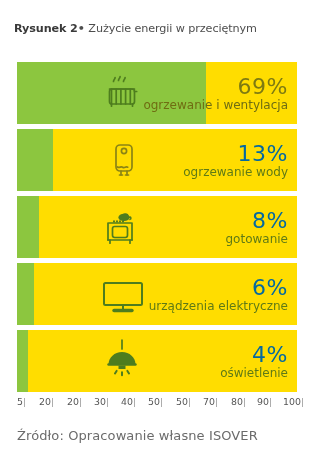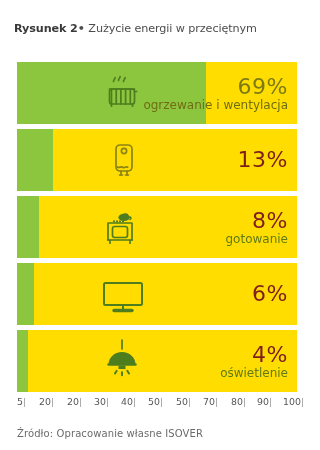--- a/index.html
+++ b/index.html
@@ -54,21 +54,21 @@
     top:50%;
     transform:translateY(-50%);
     text-align:right;
     color:#5c7a1e;
   }
   .bar.first .labels{color:#7a7410;}
   .pct{
     font-size:22px;
     line-height:24px;
     letter-spacing:0.5px;
-    color:#7f1d1d;
+    color:#0369a1;
     display:block;
   }
   .bar.first .pct{color:#7d7a12;}
   .cap{
     font-size:12px;
     line-height:12px;
     display:block;
     color:#5f7a16;
     white-space:nowrap;
   }
@@ -88,21 +88,21 @@
     top:0;
   }
   .tick .bar-mark{
     color:#999;
     font-weight:normal;
   }
 
   .source{
     position:absolute;
     left:17px; top:428px;
-    font-size:10px;
+    font-size:13px;
     color:#6b6b6b;
     letter-spacing:0.1px;
   }
 </style>
 </head>
 <body>
 
 <div class="title">
   <b>Rysunek 2</b><span class="dot">•</span> <span>Zużycie energii w przeciętnym</span><br>
 </div>
@@ -139,20 +139,21 @@
           <rect x="15" y="8" width="16" height="26" rx="4"></rect>
           <circle cx="23" cy="14" r="2.6"></circle>
           <path d="M16.5 30c2 1.6 3.3-1.2 5.2 0.2 1.9 1.4 3-1.4 5 0"></path>
           <path d="M20 34v4M26 34v4"></path>
           <path d="M18.5 38h3M24.5 38h3"></path>
         </g>
       </svg>
     </span>
     <div class="labels">
       <span class="pct">13%</span>
+      <span class="cap">ogrzewanie wody</span>
     </div>
   </div>
 
   <div class="bar">
     <div class="green" style="width:8%"></div>
     <span class="icon" style="left:80px">
       <svg viewBox="0 0 46 46" width="46" height="46">
         <g fill="none" stroke="#4e7d1e" stroke-width="1.7" stroke-linecap="round">
           <path d="M26 12.5c0-1.3 1.1-2.4 2.4-2.4 1.3 0 2.4 1.1 2.4 2.4" fill="#4e7d1e"></path>
           <ellipse cx="27" cy="13.4" rx="5.6" ry="3.6" fill="#4e7d1e" stroke="none"></ellipse>
@@ -178,20 +179,21 @@
       <svg viewBox="0 0 56 46" width="56" height="46">
         <g fill="none" stroke="#4e7d1e" stroke-width="2" stroke-linecap="round">
           <rect x="9" y="12" width="38" height="22" rx="1.5"></rect>
           <path d="M28 34v5"></path>
           <path d="M19 39.5h18" stroke-width="3.4"></path>
         </g>
       </svg>
     </span>
     <div class="labels">
       <span class="pct">6%</span>
+      <span class="cap">urządzenia elektryczne</span>
     </div>
   </div>
 
   <div class="bar">
     <div class="green" style="width:4%"></div>
     <span class="icon" style="left:80px;width:50px;height:50px">
       <svg viewBox="0 0 50 50" width="50" height="50">
         <g stroke="#4e7d1e" fill="none" stroke-width="1.7" stroke-linecap="round">
           <path d="M25 4v9"></path>
           <path d="M11.5 28.5c0-7 6-12.5 13.5-12.5s13.5 5.5 13.5 12.5z" fill="#4e7d1e" stroke="none"></path>

